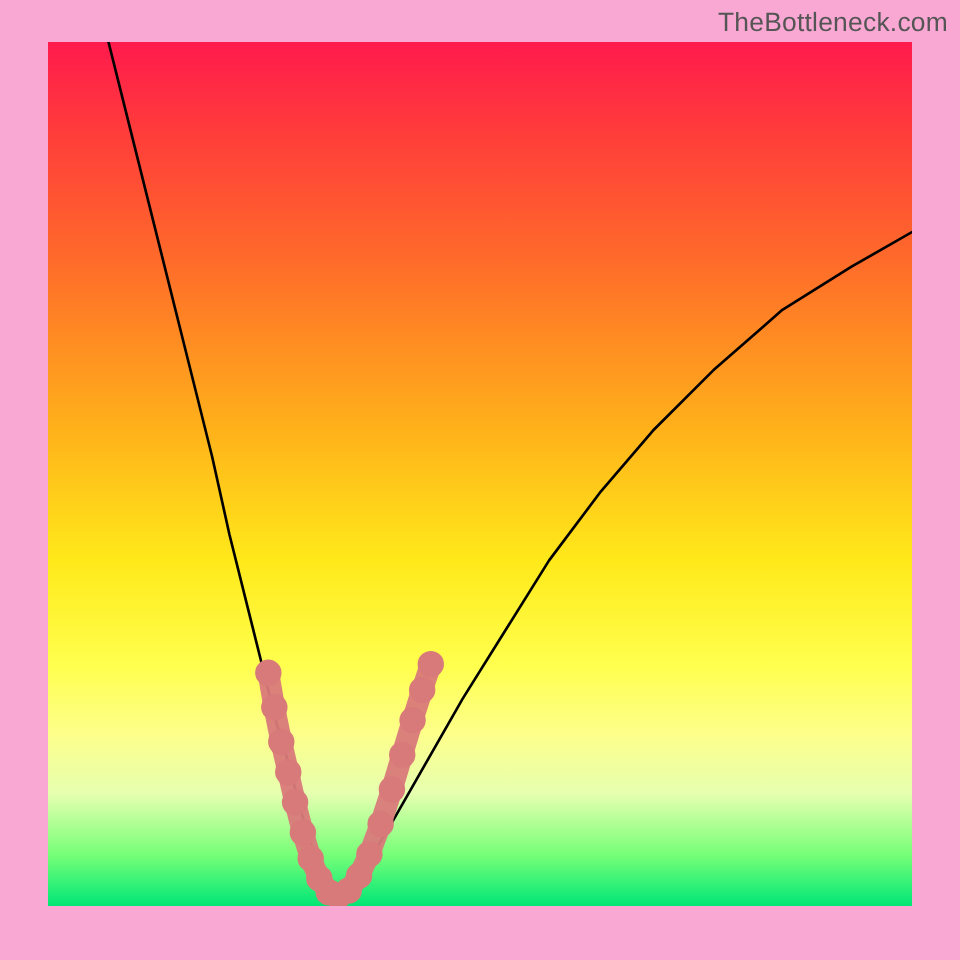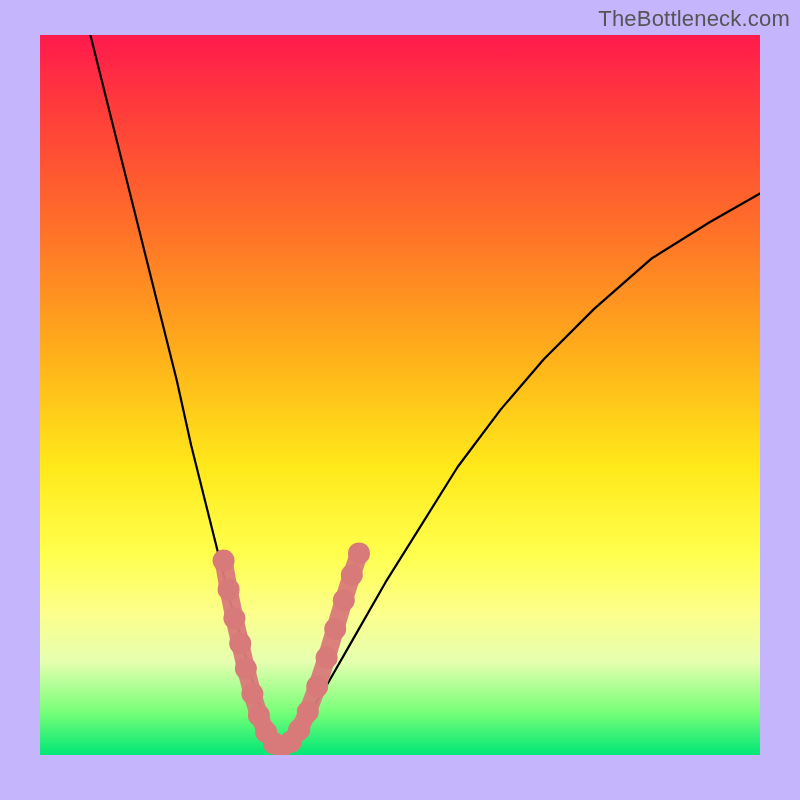--- a/index.html
+++ b/index.html
@@ -9,21 +9,21 @@
     height: 800px;
     overflow: hidden;
     background: #000;
     font-family: Arial, Helvetica, sans-serif;
   }
   .frame {
     position: absolute;
     left: 0; top: 0;
     width: 800px;
     height: 800px;
-    background: #c4b5fd;
+    background: #f9a8d4;
   }
   .plot {
     position: absolute;
     left: 40px;
     top: 35px;
     width: 720px;
     height: 720px;
     background: linear-gradient(
       to bottom,
       #ff1a4d 0%,

